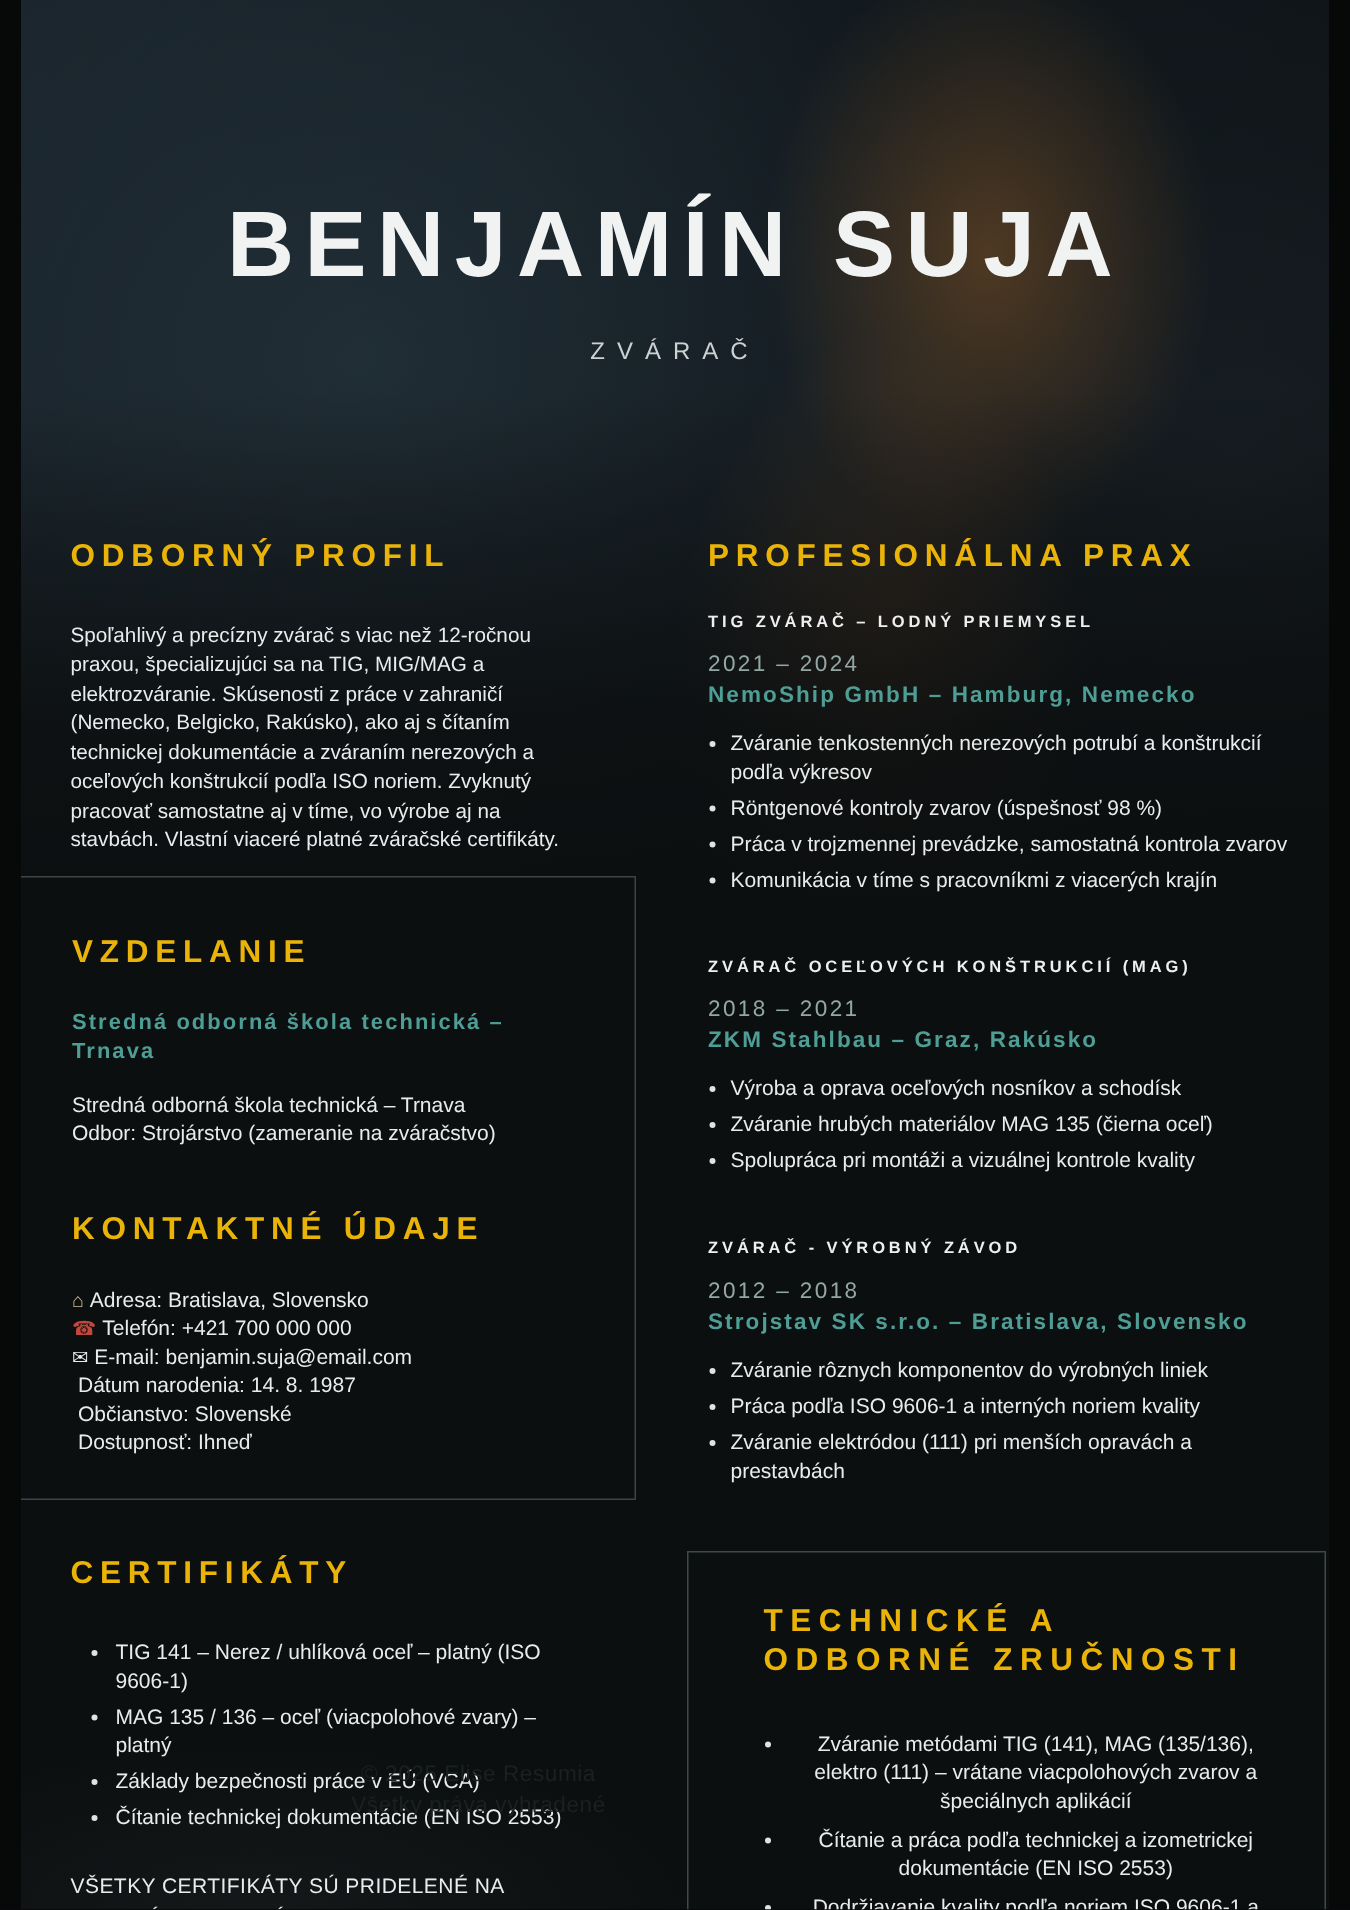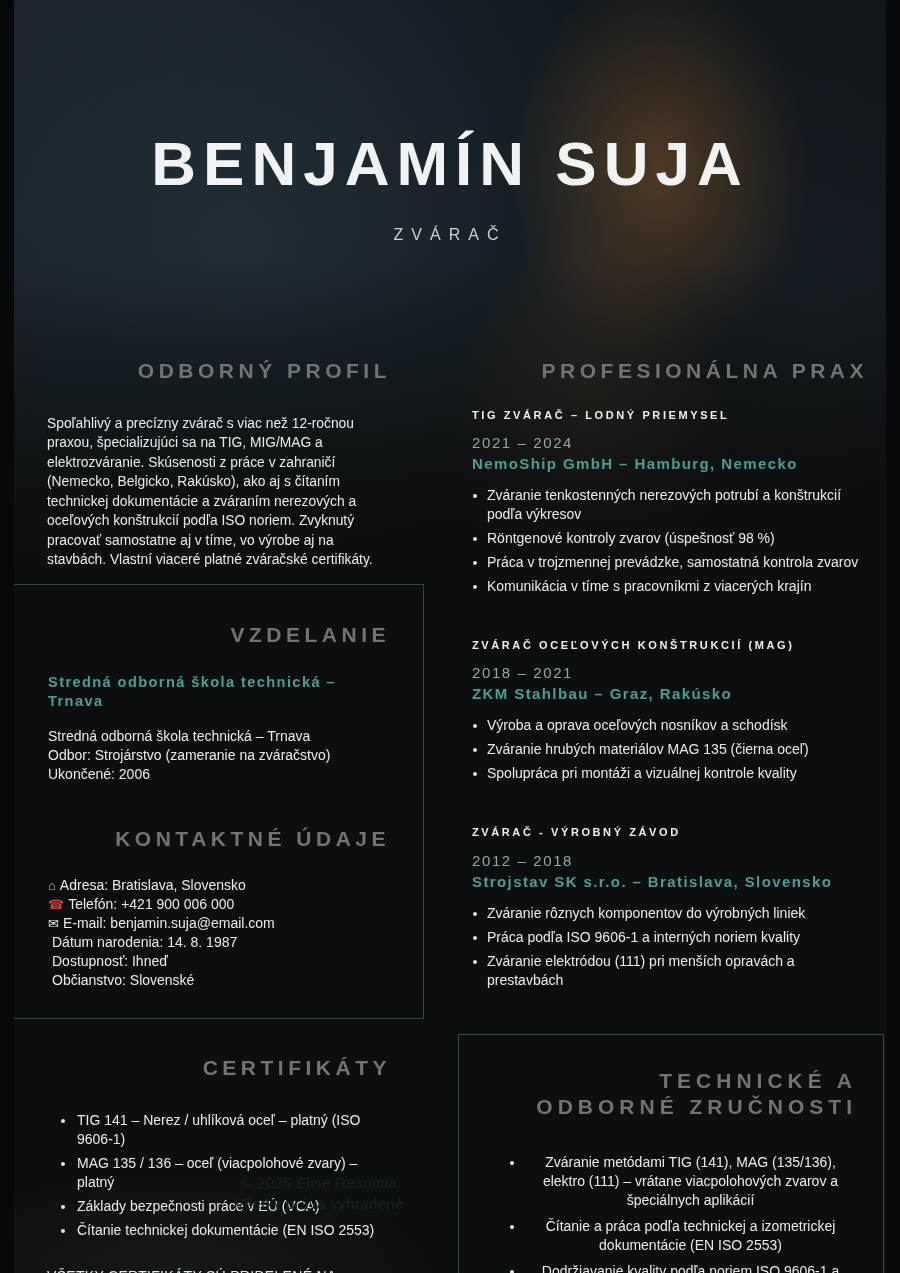--- a/index.html
+++ b/index.html
@@ -40,21 +40,21 @@
     margin-top:28px;font-size:16px;letter-spacing:8px;color:#ccd2d4;
   }
 
   
   .main{display:flex;align-items:flex-start;margin-top:96px;}
   .col-left{width:410px;flex:none;box-sizing:border-box;}
   .col-right{flex:1;box-sizing:border-box;padding:0 18px 0 48px;min-width:0;}
 
   .sec-heading{
     font-size:21px;font-weight:700;letter-spacing:4.5px;
-    color:#737373;text-align:right;line-height:1.25;
+    color:#eab308;text-align:left;line-height:1.25;
   }
 
   
   .profile{padding:0 33px;}
   .profile .sec-heading{margin-bottom:30px;}
   .profile-text{font-size:13.8px;line-height:19.5px;color:#e9ecec;margin-top:16px;}
 
   .edu-box{
     margin-top:14px;margin-left:-2px;
     border:1px solid #3e4446;
@@ -136,54 +136,53 @@
 
         <section class="edu-box" data-name="education-contact-box">
           <h2 class="sec-heading" data-name="education-heading">VZDELANIE</h2>
           <div class="school" data-name="education-school">Stredná odborná škola technická – Trnava</div>
           <div data-name="education-details">
 
               <div class="edu-line" data-name="education-detail-line">Stredná odborná škola technická – Trnava</div>
 
               <div class="edu-line" data-name="education-detail-line">Odbor: Strojárstvo (zameranie na zváračstvo)</div>
 
-              <div class="edu-line" data-name="education-detail-line">Ukončené: 2006</div>
             </div>
 
           <h2 class="sec-heading contact-heading" data-name="contact-heading">KONTAKTNÉ ÚDAJE</h2>
           <div data-name="contact-list">
 
               <div class="contact-row" data-name="contact-row">
                 <span class="c-icon" data-name="home-icon">⌂</span>
                 <span data-name="contact-text">Adresa: Bratislava, Slovensko</span>
               </div>
 
               <div class="contact-row" data-name="contact-row">
                 <span class="c-icon" data-name="phone-icon">☎</span>
-                <span data-name="contact-text">Telefón: +421 900 006 000</span>
+                <span data-name="contact-text">Telefón: +421 700 000 000</span>
               </div>
 
               <div class="contact-row" data-name="contact-row">
                 <span class="c-icon" data-name="email-icon">✉</span>
                 <span data-name="contact-text">E-mail: benjamin.suja@email.com</span>
               </div>
 
               <div class="contact-row" data-name="contact-row">
                 <span class="c-icon" data-name=""></span>
                 <span data-name="contact-text">Dátum narodenia: 14. 8. 1987</span>
               </div>
 
               <div class="contact-row" data-name="contact-row">
                 <span class="c-icon" data-name=""></span>
+                <span data-name="contact-text">Občianstvo: Slovenské</span>
+              </div>
+
+              <div class="contact-row" data-name="contact-row">
+                <span class="c-icon" data-name=""></span>
                 <span data-name="contact-text">Dostupnosť: Ihneď</span>
-              </div>
-
-              <div class="contact-row" data-name="contact-row">
-                <span class="c-icon" data-name=""></span>
-                <span data-name="contact-text">Občianstvo: Slovenské</span>
               </div>
             </div>
         </section>
 
         <section class="certs" data-name="section-certificates">
           <h2 class="sec-heading" data-name="certificates-heading">CERTIFIKÁTY</h2>
           <ul class="blist" data-name="certificates-list">
 
               <li data-name="certificate-item">TIG 141 – Nerez / uhlíková oceľ – platný (ISO 9606-1)</li>
 

